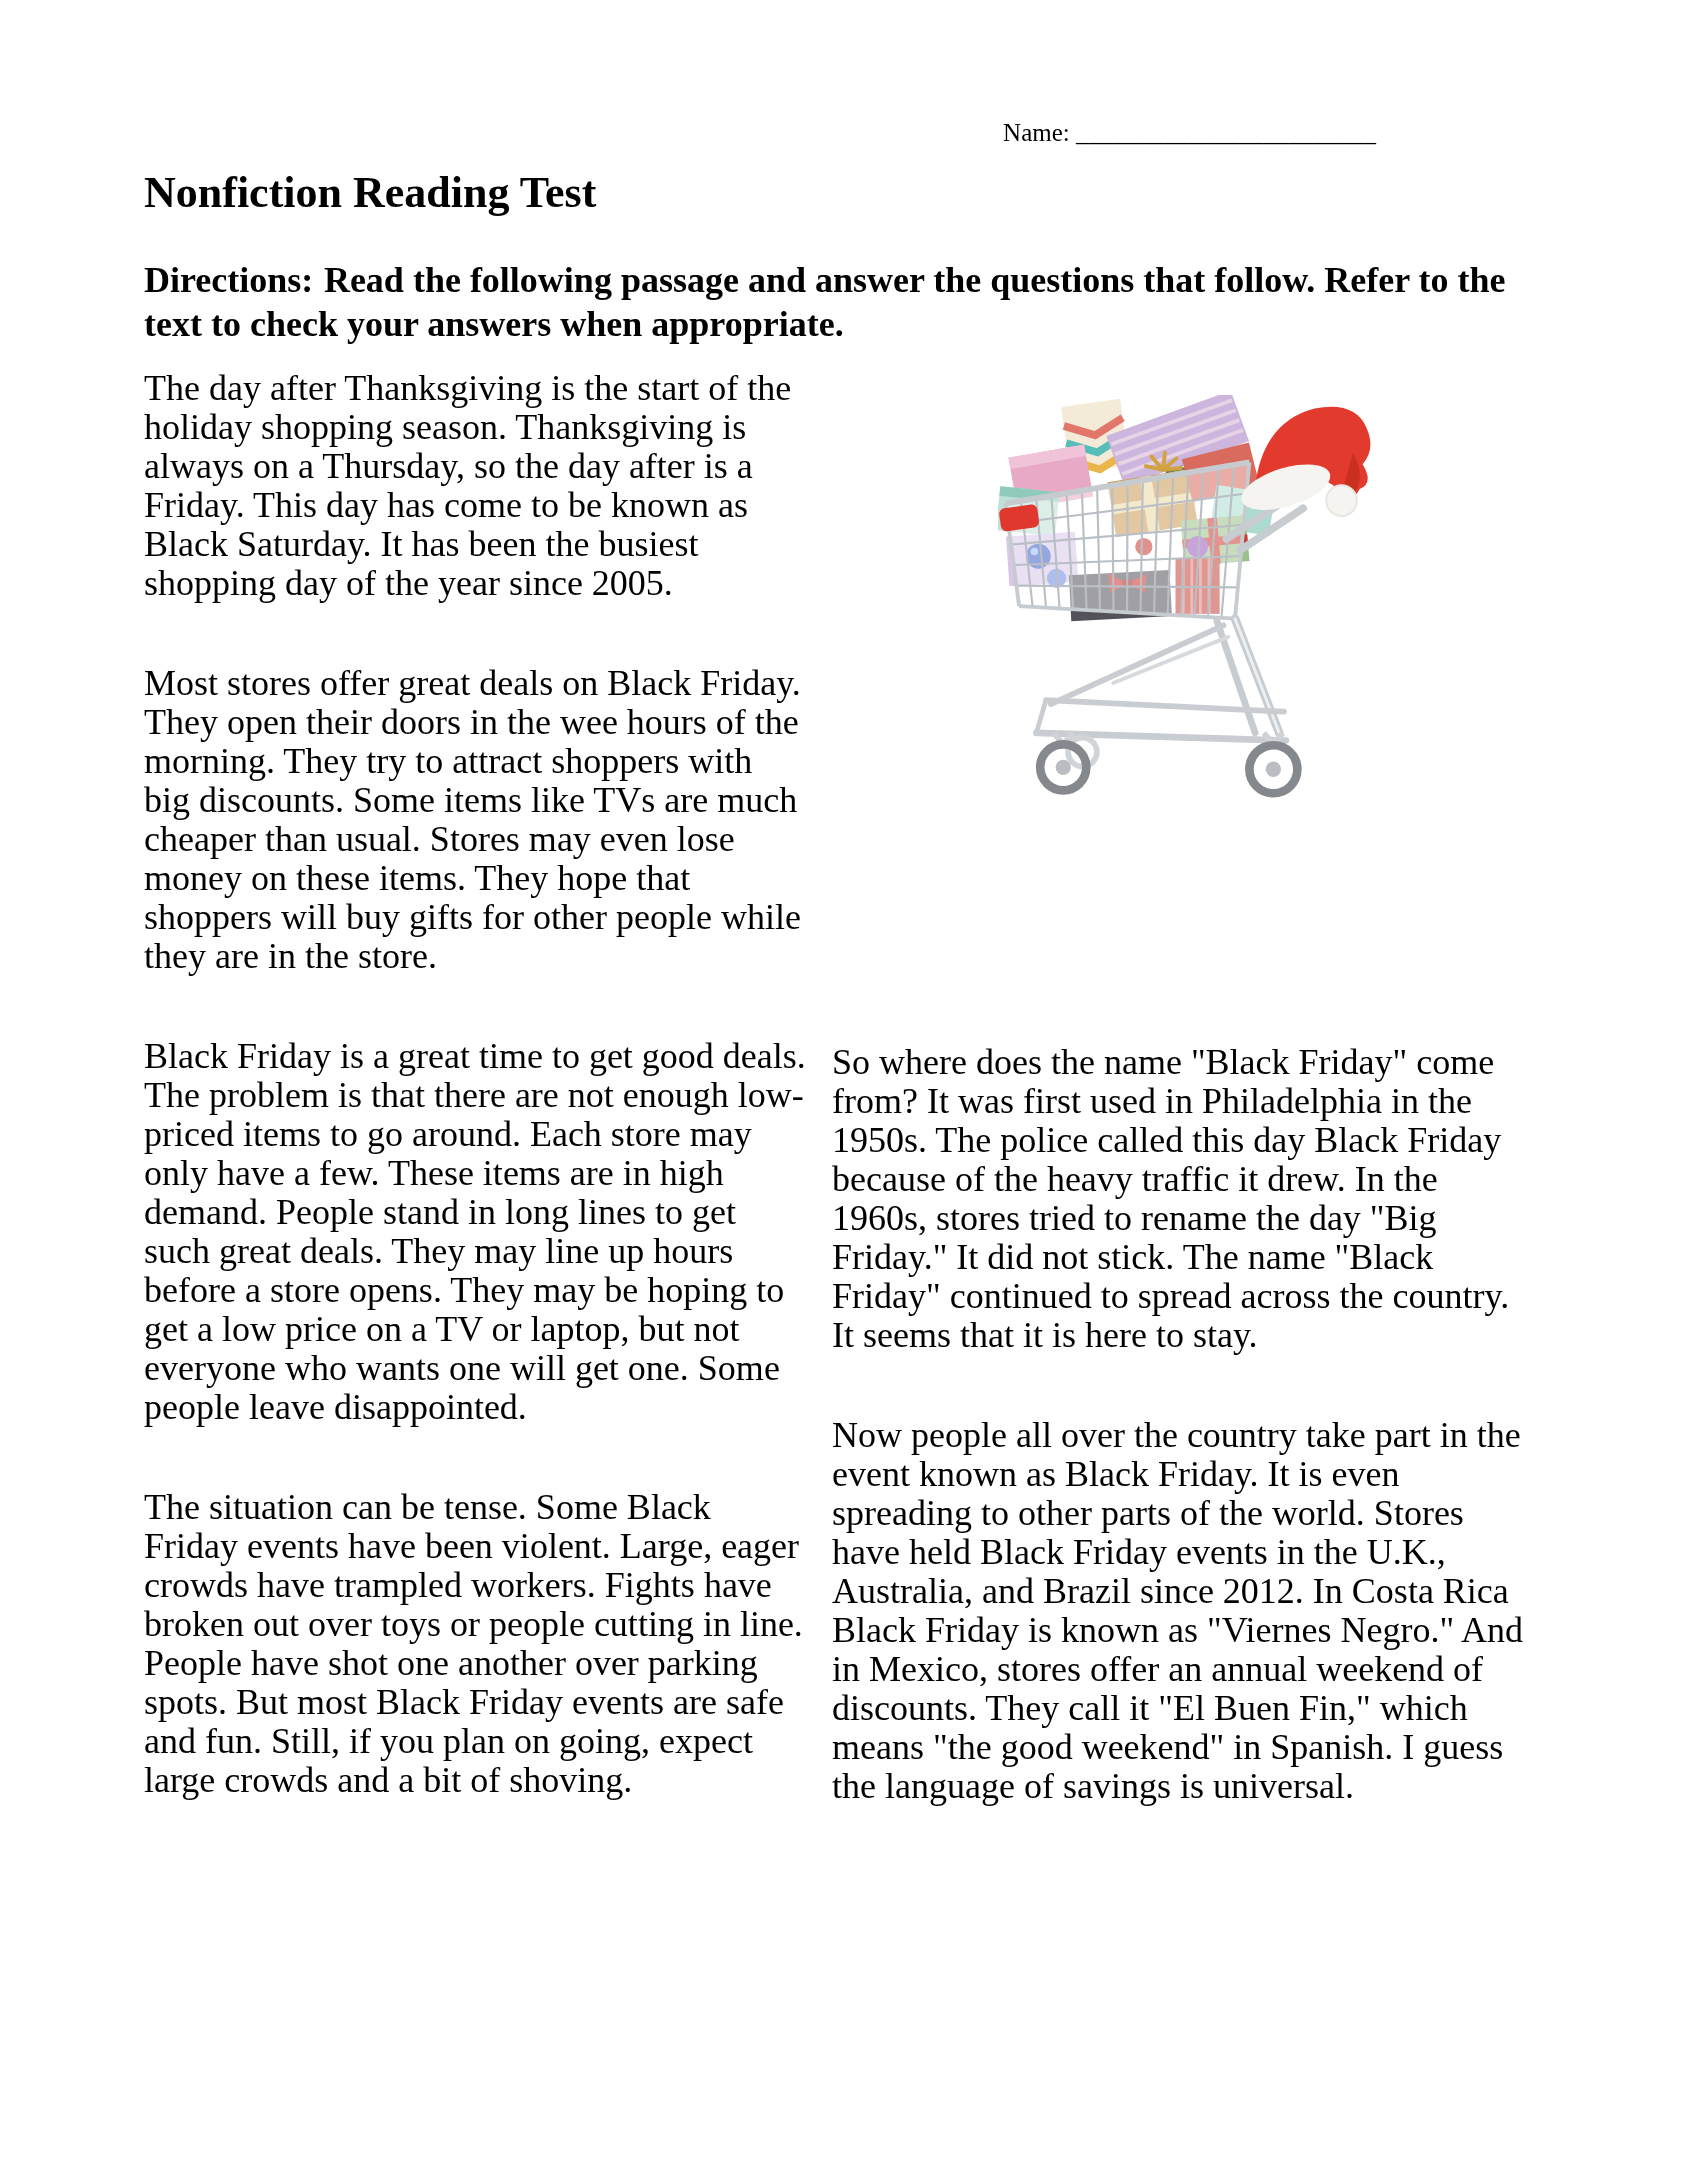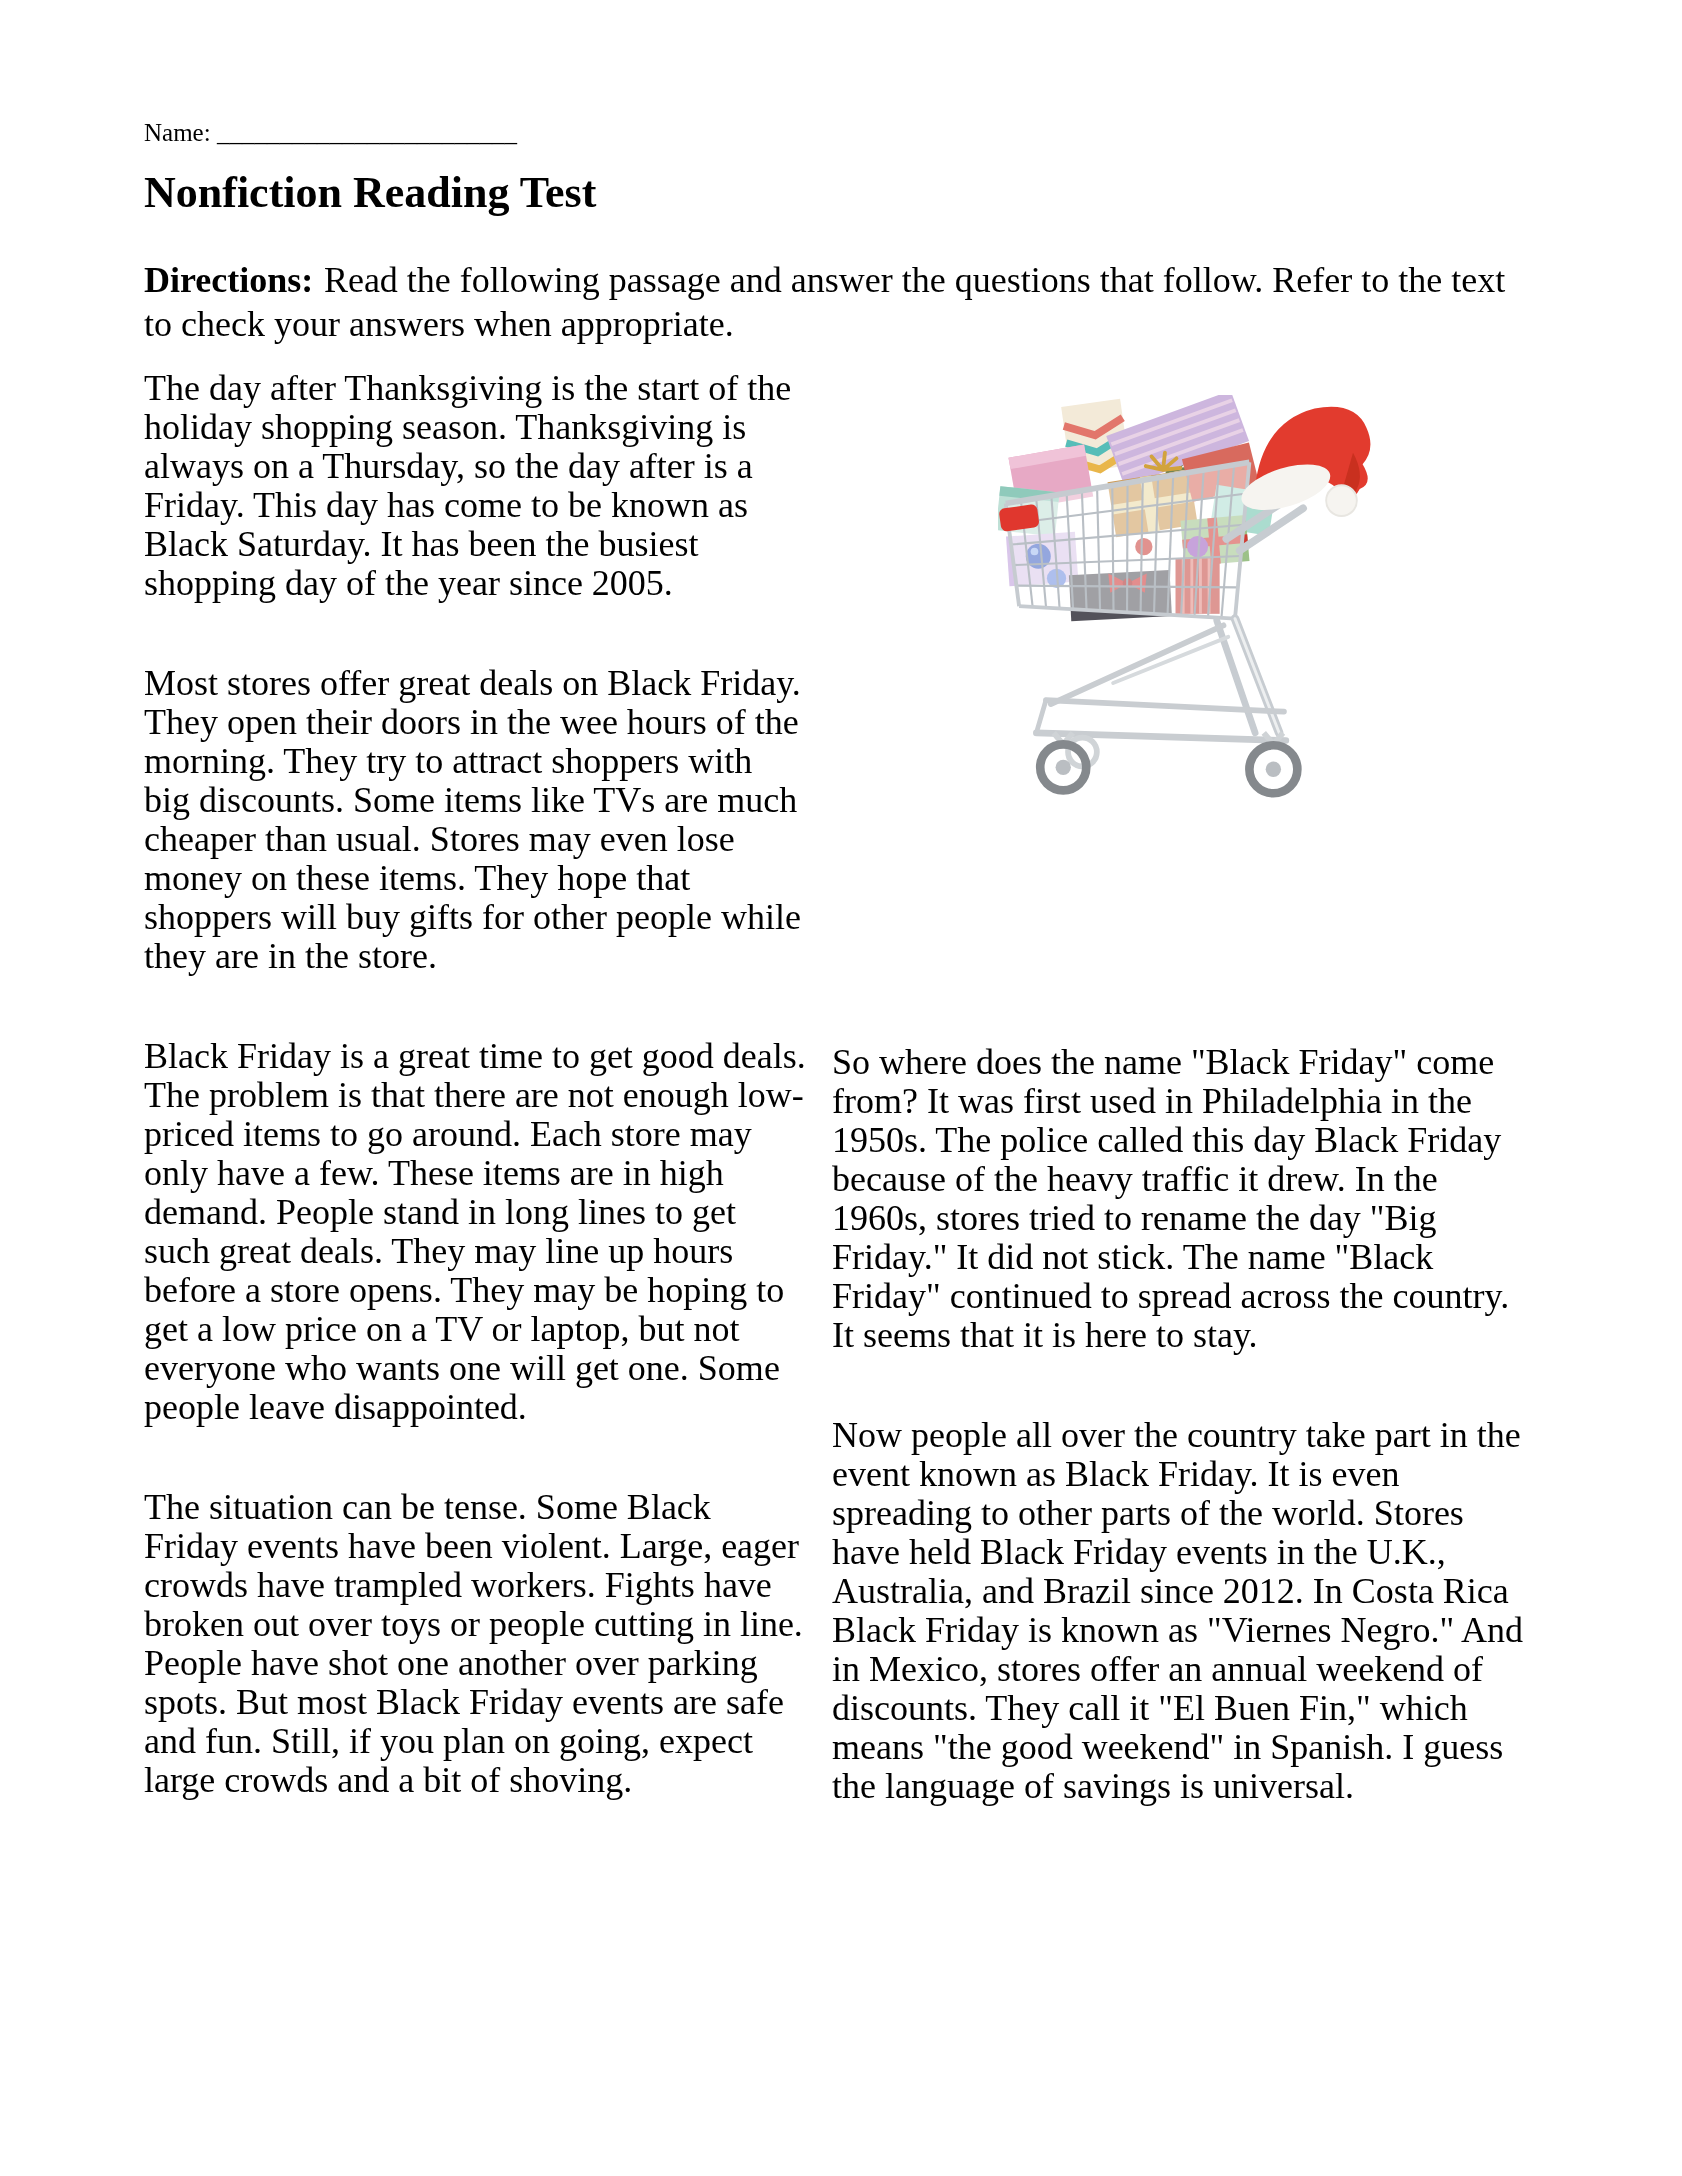--- a/index.html
+++ b/index.html
@@ -8,38 +8,39 @@
     width: 1682px;
     height: 2177px;
     background: #ffffff;
     color: #000000;
     font-family: "Liberation Serif", "DejaVu Serif", serif;
     box-sizing: border-box;
     padding: 119px 144px 0 144px;
     overflow: hidden;
   }
   .name-row {
-    text-align: left;
+    text-align: right;
     padding-right: 162px;
     font-size: 25px;
     line-height: 1.1;
     white-space: nowrap;
   }
   .name-blank { letter-spacing: 0; }
   .doc-title {
     margin: 20px 0 0 0;
     font-size: 44px;
     font-weight: bold;
     line-height: 1.17;
   }
   .doc-title span { display: block; margin-top: 6px; }
   .directions {
     margin: 41px 0 0 0;
     font-size: 36px;
     line-height: 1.22;
+    font-weight: bold;
   }
   .directions strong { margin-right: 10.6px; }
   .columns {
     display: grid;
     grid-template-columns: 663px 706px;
     column-gap: 25px;
     margin-top: 22px;
   }
   .col p {
     font-size: 36px;

